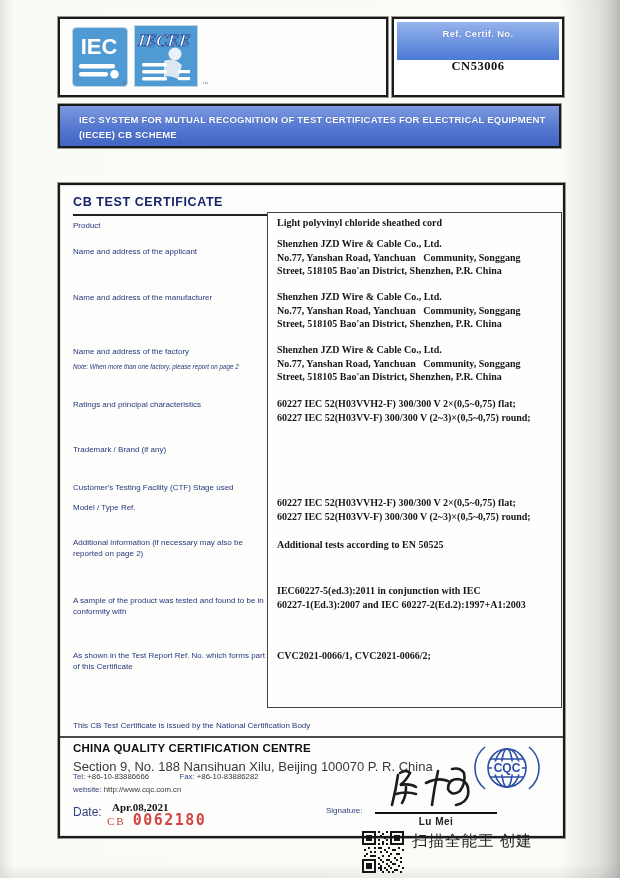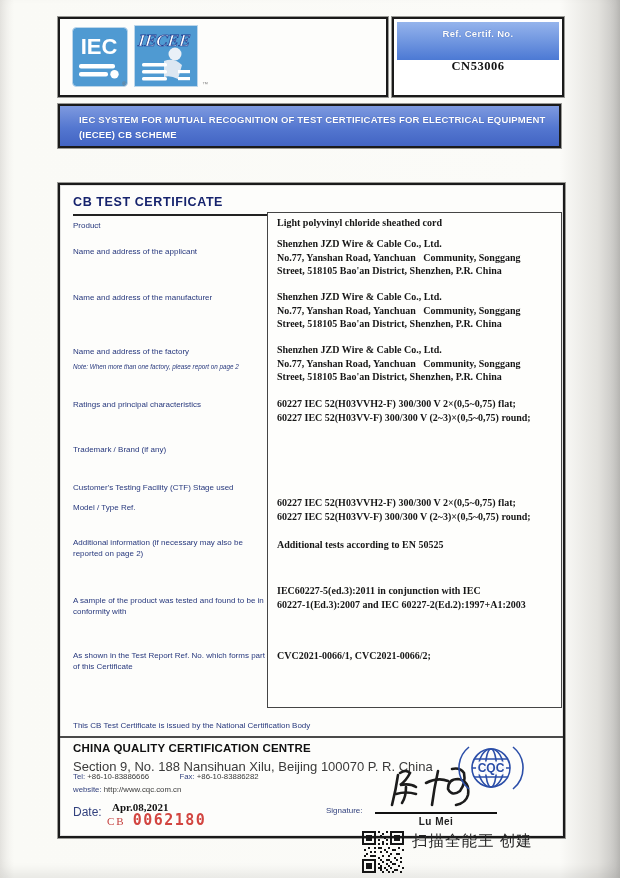--- a/index.html
+++ b/index.html
@@ -42,21 +42,21 @@
   .telfax .lbl, .website .lbl{color:#33427e;}
   .telfax .gap{display:inline-block;width:26px;}
   .website{position:absolute;left:13px;top:600px;font-size:7.8px;color:#3a3a3a;}
   .date-label{position:absolute;left:13px;top:620px;font-size:12px;color:#33427e;}
   .date-value{position:absolute;left:52px;top:616px;font-family:"Liberation Serif",serif;font-weight:bold;font-size:11px;color:#141414;}
   .sig-label{position:absolute;left:266px;top:621px;font-size:8px;color:#33427e;}
   .sig-block{position:absolute;left:315px;top:576px;width:122px;text-align:center;}
   .sig-hand{height:50px;}
   .sig-rule{border-top:2px solid #111;margin-top:1px;}
   .sig-name{font-size:10px;color:#222;padding-top:2px;font-weight:bold;letter-spacing:.5px;}
-  .cqc-logo{position:absolute;left:397px;top:556px;}
+  .cqc-logo{position:absolute;left:413px;top:556px;}
   
   .cb-serial{position:absolute;left:66px;top:811px;margin-left:41px;}
   .cb-pre{font-family:"Liberation Serif",serif;font-size:11px;color:#c4403e;letter-spacing:2px;margin-right:7px;}
   .cb-digits{font-family:"DejaVu Sans Mono",monospace;font-size:15px;font-weight:bold;color:#d24540;letter-spacing:1.5px;}
   .watermark{position:absolute;left:362px;top:831px;display:flex;gap:8px;}
   .wm-text{font-size:15.5px;color:#262626;letter-spacing:1px;white-space:nowrap;}
 </style>
 </head>
 <body>
 

